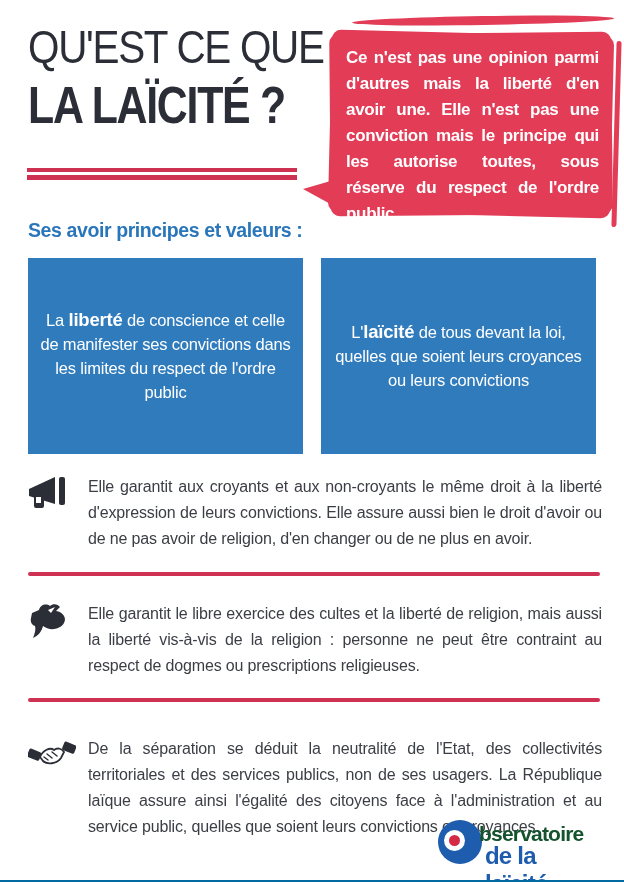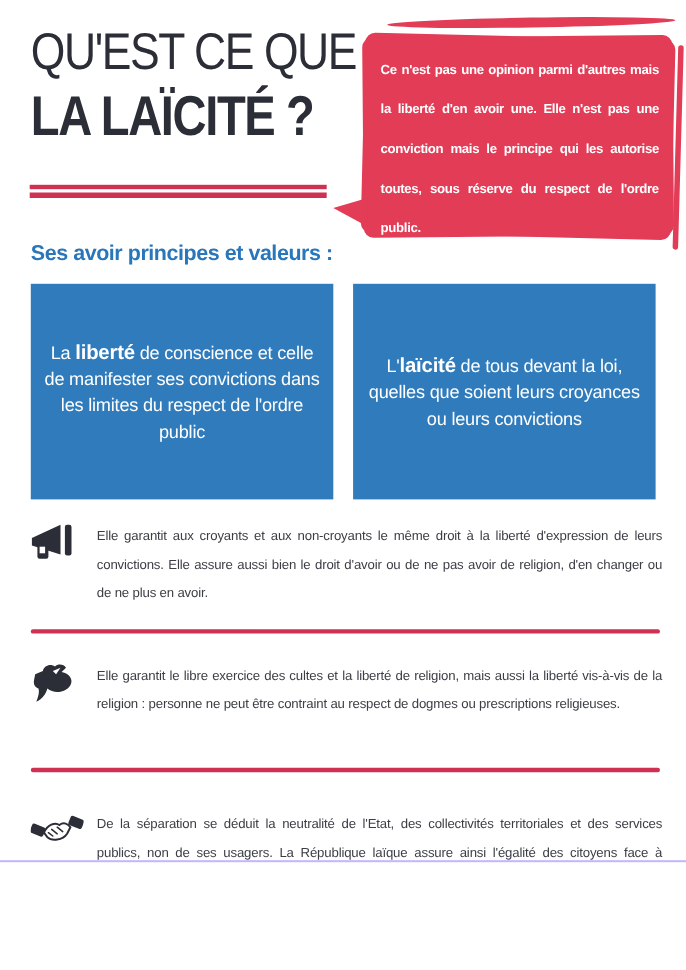--- a/index.html
+++ b/index.html
@@ -1,19 +1,19 @@
 <!DOCTYPE html>
 <html><head>
 <meta charset="utf-8">
 <style>
   html,body{margin:0;padding:0;background:#fff;}
   .page{
-    position:relative;width:624px;height:784px;background:#ffffff;
+    position:relative;width:624px;height:882px;background:#ffffff;
     font-family:"Liberation Sans", sans-serif;overflow:hidden;
-    border-bottom:2px solid #c4b5fd;box-sizing:border-box;
+    border-bottom:2px solid #0369a1;box-sizing:border-box;
   }
   
   .title{position:absolute;left:28px;top:22px;color:#2b2e36;}
   .title-line1{display:inline-block;font-size:47px;font-weight:500;letter-spacing:-1.5px;
     transform:scaleX(0.86);transform-origin:left top;line-height:1.08;white-space:nowrap;}
   .title-line2{display:inline-block;font-size:51px;font-weight:800;letter-spacing:-1.5px;
     transform:scaleX(0.84);transform-origin:left top;line-height:1.05;margin-top:6px;white-space:nowrap;}
   .title-underline{position:absolute;left:27px;top:168px;width:270px;}
   .title-underline .bar{height:4px;background:#cf3153;}
   .title-underline .bar+.bar{margin-top:3px;height:5px;}
@@ -22,34 +22,34 @@
     background:#e23c57;border-radius:50%;transform:rotate(-0.9deg);}
   .bubble{position:absolute;left:330px;top:33px;width:282px;height:182px;}
   .bubble-bg,.bubble-bg2{position:absolute;left:0;top:0;right:0;bottom:0;background:#e23c57;border-radius:9px;}
   .bubble-bg2{transform:rotate(1.4deg);}
   .bubble-bg{transform:rotate(-0.5deg);}
   .bubble-edge{position:absolute;right:-7px;top:8px;width:5px;height:186px;background:#e23c57;
     border-radius:3px;transform:rotate(1.6deg);}
   .bubble-tail{position:absolute;left:-27px;top:147px;width:0;height:0;
     border-right:31px solid #e23c57;border-top:9px solid transparent;border-bottom:17px solid transparent;}
   .bubble-text{position:absolute;left:16px;top:12px;right:13px;color:#ffffff;
-    font-size:12px;font-weight:700;line-height:36px;text-align:justify;letter-spacing:-0.3px;}
+    font-size:17px;font-weight:700;line-height:26px;text-align:justify;letter-spacing:-0.3px;}
   
   .subtitle{position:absolute;left:28px;top:219px;color:#2a76ba;font-size:19.5px;
     font-weight:700;letter-spacing:-0.4px;}
   
   .boxes{position:absolute;left:28px;top:258px;width:568px;display:flex;gap:18px;}
   .pbox{flex:1;height:196px;background:#2f7bbc;color:#ffffff;display:flex;align-items:center;
     justify-content:center;text-align:center;font-size:16.5px;line-height:24px;
     padding:0 9px;box-sizing:border-box;letter-spacing:-0.2px;}
   .pbox .kw{font-size:18.5px;font-weight:800;}
   
   .row{position:absolute;left:28px;width:574px;display:flex;}
   .row-icon{width:60px;flex:0 0 60px;padding-top:1px;}
-  .row-text{flex:1;color:#3b3e45;font-size:12px;line-height:26px;letter-spacing:-0.15px;
+  .row-text{flex:1;color:#3b3e45;font-size:16px;line-height:26px;letter-spacing:-0.15px;
     text-align:justify;}
   .row1{top:474px;} .row2{top:601px;} .row3{top:716px;margin-top:20px;}
   .divider{position:absolute;left:28px;width:572px;height:4px;background:#cf3153;border-radius:2px;}
   .divider1{top:572px;} .divider2{top:698px;}
   
   .logo{position:absolute;left:438px;top:820px;width:165px;height:50px;}
   .logo-circle{position:absolute;left:0;top:0;width:44px;height:44px;background:#1e5cad;border-radius:50%;}
   .logo-inner{position:absolute;left:6px;top:10px;width:21px;height:21px;background:#ffffff;border-radius:50%;}
   .logo-dot{position:absolute;left:11px;top:15px;width:11px;height:11px;background:#d42a45;border-radius:50%;}
   .logo-line1{position:absolute;left:41px;top:2px;color:#14532d;font-size:21px;font-weight:800;letter-spacing:-0.8px;}

